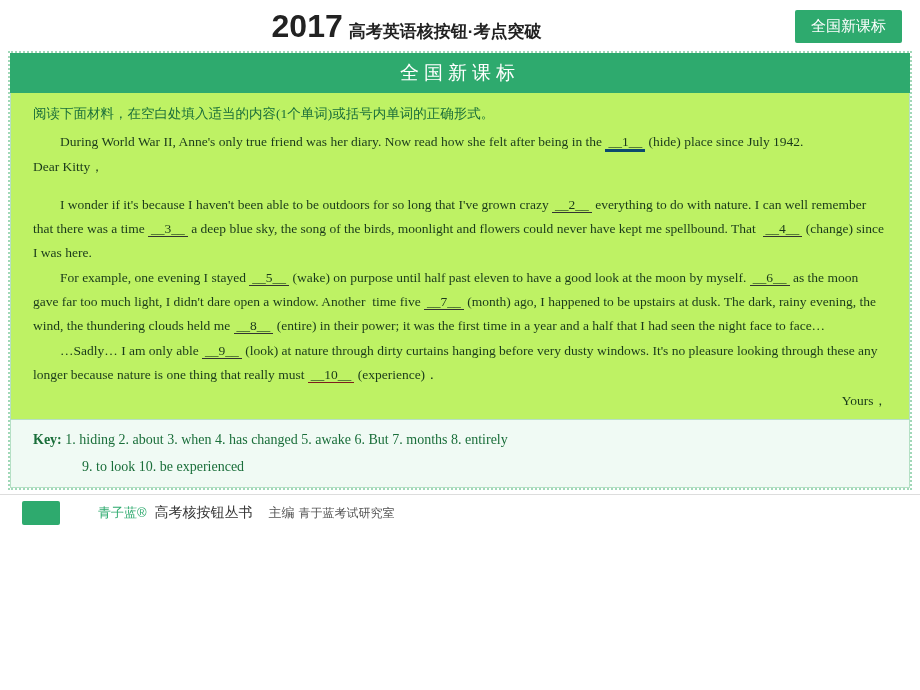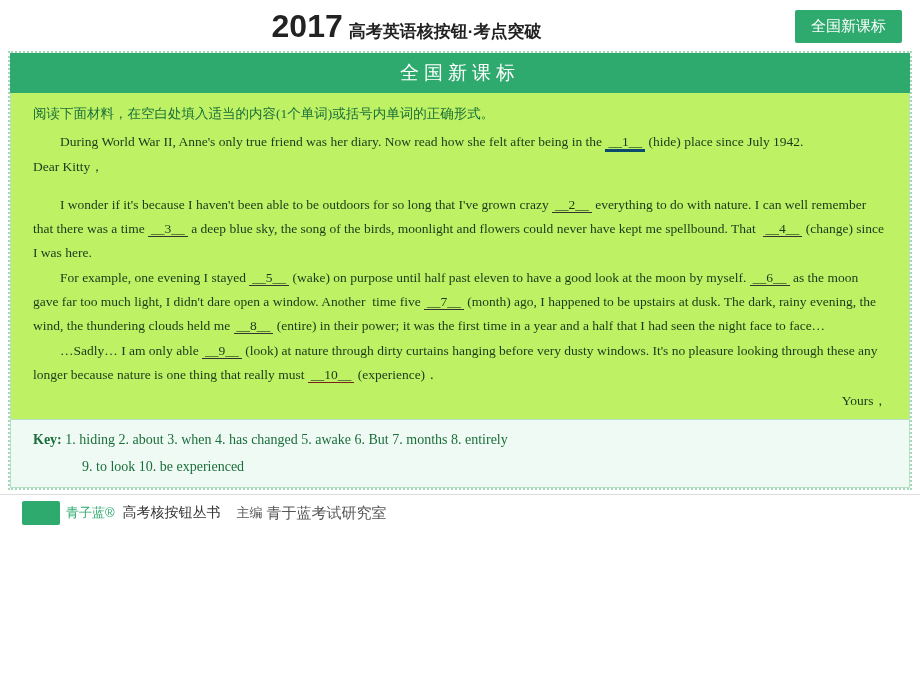--- a/index.html
+++ b/index.html
@@ -62,19 +62,19 @@
     </div>
     <div style="font-size:14px;color:#1a6e3a;line-height:1.9;font-family:'Times New Roman',SimSun,serif;padding-left:3.5em;">
       <span>9. to look   10. be experienced</span>
     </div>
   </div>
 
 </div>
 
 <div style="display:flex;align-items:center;padding:6px 22px;border-top:1px solid #ddd;margin-top:2px;">
   <div style="width:38px;height:24px;background:#2eaa6e;border-radius:2px;margin-right:6px;"></div>
-  <span style="font-size:13px;color:#333;font-family:SimHei,黑体,sans-serif;">
+  <span style="font-size:13px;color:#333;font-family:SimHei,黑体,sans-serif;margin-left:32px;">
     <span style="color:#2eaa6e;font-size:13px;">青子蓝®</span>
   </span>
   <span style="font-size:14px;color:#333;font-family:SimHei,黑体,sans-serif;margin-left:8px;">高考核按钮丛书</span>
   <span style="font-size:13px;color:#555;font-family:SimHei,黑体,sans-serif;margin-left:16px;">主编</span>
-  <span style="font-size:15px;color:#555;font-family:SimHei,黑体,sans-serif;margin-left:4px;">青于蓝考试研究室</span>
+  <span style="font-size:12px;color:#555;font-family:SimHei,黑体,sans-serif;margin-left:4px;">青于蓝考试研究室</span>
 </div>
 
 </body></html>

